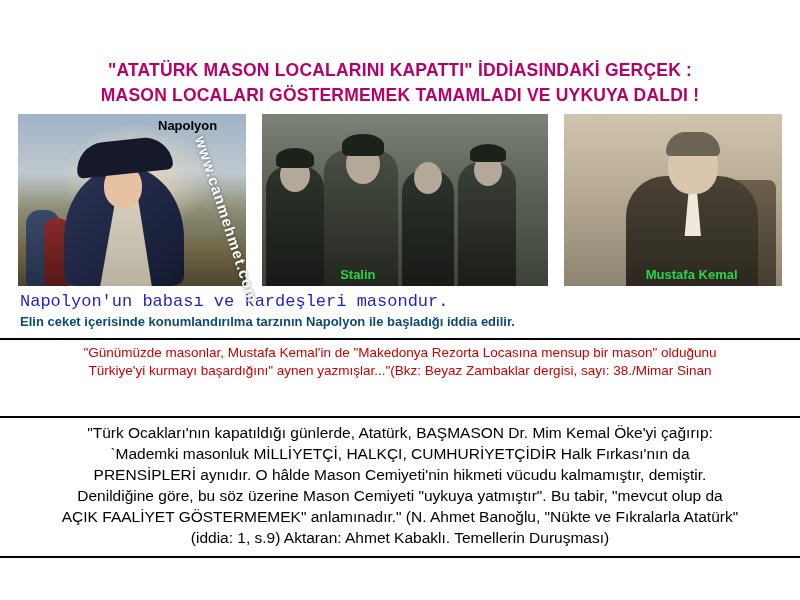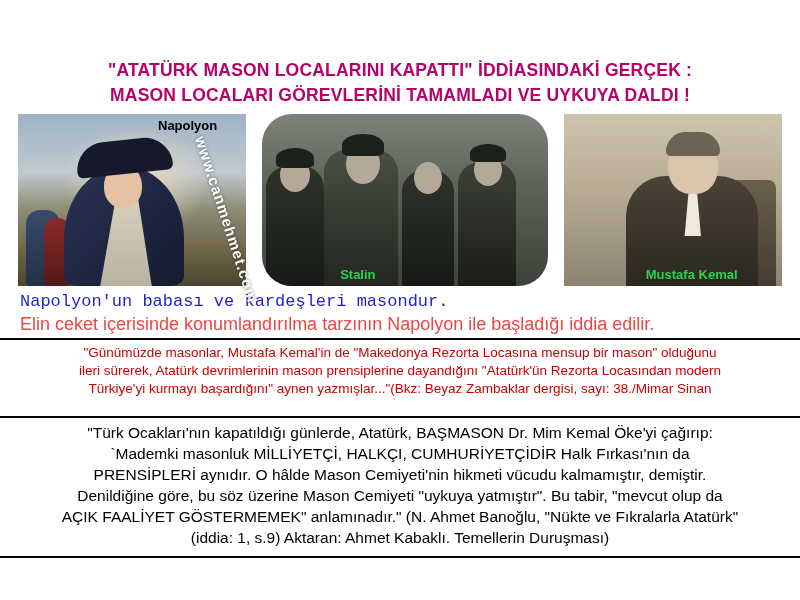--- a/index.html
+++ b/index.html
@@ -43,21 +43,21 @@
     display: flex;
     justify-content: space-between;
     gap: 16px;
   }
   .photo {
     position: relative;
     height: 172px;
     overflow: hidden;
   }
   .photo.napoleon { width: 230px; }
-  .photo.stalin   { width: 288px; border-radius: 30px; }
+  .photo.stalin   { width: 288px; }
   .photo.ataturk  { width: 220px; }
 
   
   .napoleon-art {
     position: absolute;
     inset: 0;
     background:
       radial-gradient(ellipse 120px 90px at 52% 38%, #e8d9c0 0%, rgba(232,217,192,0) 62%),
       linear-gradient(to bottom, #9fb3c6 0%, #bfc9cf 34%, #8d8b72 56%, #6d6a52 78%, #4e4b38 100%);
   }
@@ -255,22 +255,23 @@
     top: 292px;
     color: #1f1fd0;
     font-size: 17px;
     font-weight: normal;
     font-family: Liberation Mono, monospace;
   }
   .line-black {
     position: absolute;
     left: 20px;
     top: 314px;
-    color: #ef4444;
-    font-size: 18px;
+    color: #0c4a6e;
+    font-size: 13px;
+    font-weight: bold;
   }
 
   .hr {
     position: absolute;
     left: 0;
     width: 800px;
     height: 2px;
     background: #000000;
   }
   .hr-top { top: 338px; }
@@ -300,21 +301,21 @@
   .quote-black .ln,
   .quote-red .ln { display: block; }
 </style>
 </head>
 <body>
 
 <div id="page">
 
   <div class="headline">
     <div>"ATATÜRK MASON LOCALARINI KAPATTI" İDDİASINDAKİ GERÇEK :</div>
-    <div>MASON LOCALARI GÖREVLERİNİ TAMAMLADI VE UYKUYA DALDI !</div>
+    <div>MASON LOCALARI GÖSTERMEMEK TAMAMLADI VE UYKUYA DALDI !</div>
   </div>
 
   <div class="photos">
 
     <div class="photo napoleon">
       <div class="napoleon-art">
         <div class="nap-ground"></div>
         <div class="nap-figure-left"></div>
         <div class="nap-figure-left2"></div>
         <div class="nap-body"></div>
@@ -362,21 +363,20 @@
     <span>www.canmehmet.com</span>
   </div>
 
   <div class="line-blue">Napolyon'un babası ve kardeşleri masondur.</div>
   <div class="line-black">Elin ceket içerisinde konumlandırılma tarzının Napolyon ile başladığı iddia edilir.</div>
 
   <div class="hr hr-top"></div>
 
   <div class="quote-red">
     <span class="ln">"Günümüzde masonlar, Mustafa Kemal'in de "Makedonya Rezorta Locasına mensup bir mason" olduğunu</span>
-    <span class="ln">ileri sürerek, Atatürk devrimlerinin mason prensiplerine dayandığını "Atatürk'ün Rezorta Locasından modern</span>
     <span class="ln">Türkiye'yi kurmayı başardığını" aynen yazmışlar..."(Bkz: Beyaz Zambaklar dergisi, sayı: 38./Mimar Sinan</span>
   </div>
 
   <div class="hr hr-mid"></div>
 
   <div class="quote-black">
     <span class="ln">"Türk Ocakları'nın kapatıldığı günlerde, Atatürk, BAŞMASON Dr. Mim Kemal Öke'yi çağırıp:</span>
     <span class="ln">`Mademki masonluk MİLLİYETÇİ, HALKÇI, CUMHURİYETÇİDİR Halk Fırkası'nın da</span>
     <span class="ln">PRENSİPLERİ aynıdır. O hâlde Mason Cemiyeti'nin hikmeti vücudu kalmamıştır, demiştir.</span>
     <span class="ln">Denildiğine göre, bu söz üzerine Mason Cemiyeti "uykuya yatmıştır". Bu tabir, "mevcut olup da</span>

